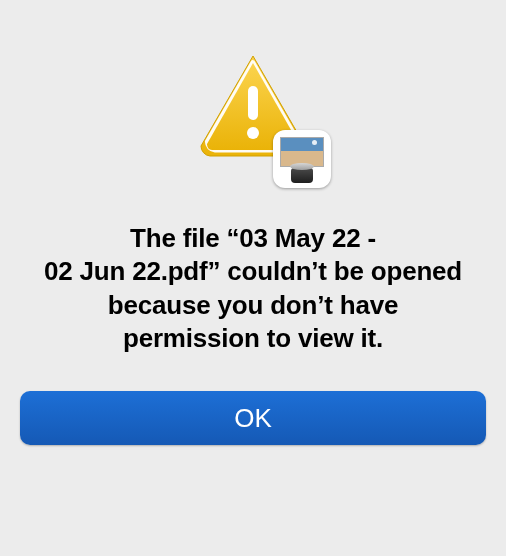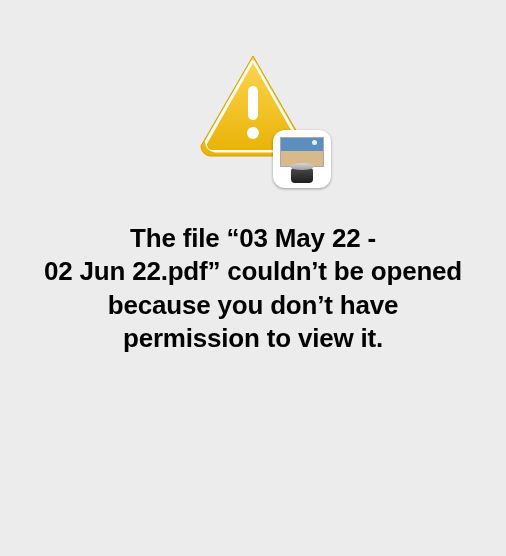--- a/index.html
+++ b/index.html
@@ -158,14 +158,15 @@
           <div class="lens-body"></div>
           <div class="lens-top"></div>
         </div>
       </div>
     </div>
   </div>
 
   <div class="title">The file “03 May 22 - 02&nbsp;Jun&nbsp;22.pdf” couldn’t be opened because you don’t have permission to view it.</div>
 
 
+  <button class="button">OK</button>
 
 </div>
 
 </body></html>

